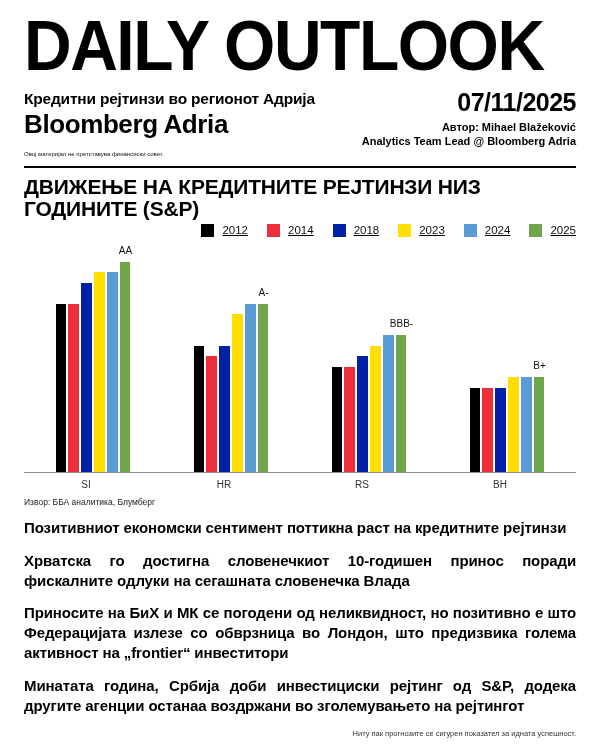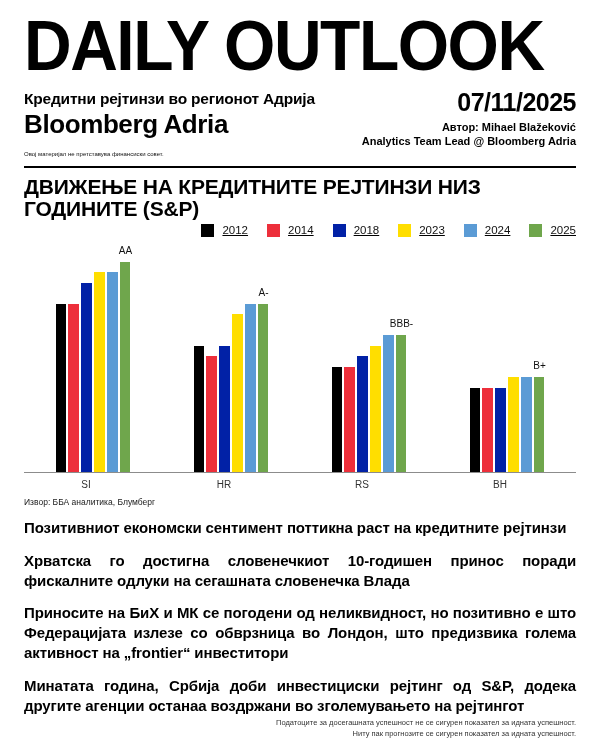--- a/index.html
+++ b/index.html
@@ -136,17 +136,16 @@
   </section>
 
   <section class="body-text">
     <p>Позитивниот економски сентимент поттикна раст на кредитните рејтинзи</p>
     <p>Хрватска го достигна словенечкиот 10-годишен принос поради фискалните одлуки на сегашната словенечка Влада</p>
     <p>Приносите на БиХ и МК се погодени од неликвидност, но позитивно е што Федерацијата излезе со обврзница во Лондон, што предизвика голема активност на „frontier“ инвеститори</p>
     <p>Минатата година, Србија доби инвестициски рејтинг од S&amp;P, додека другите агенции останаа воздржани во зголемувањето на рејтингот</p>
   </section>
 
   <footer class="footer">
-    <div>Податоците за досегашната успешност не се сигурен показател за идната успешност.</div>
     <div>Ниту пак прогнозите се сигурен показател за идната успешност.</div>
   </footer>
 
 </div>
 
 </body></html>

